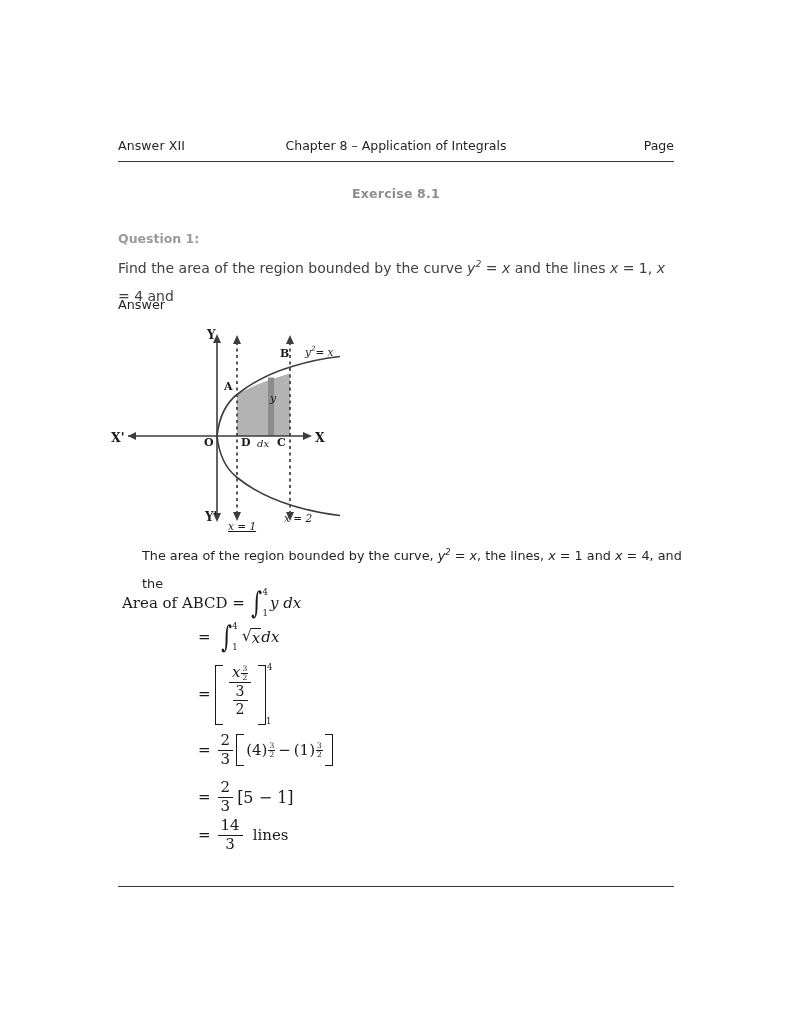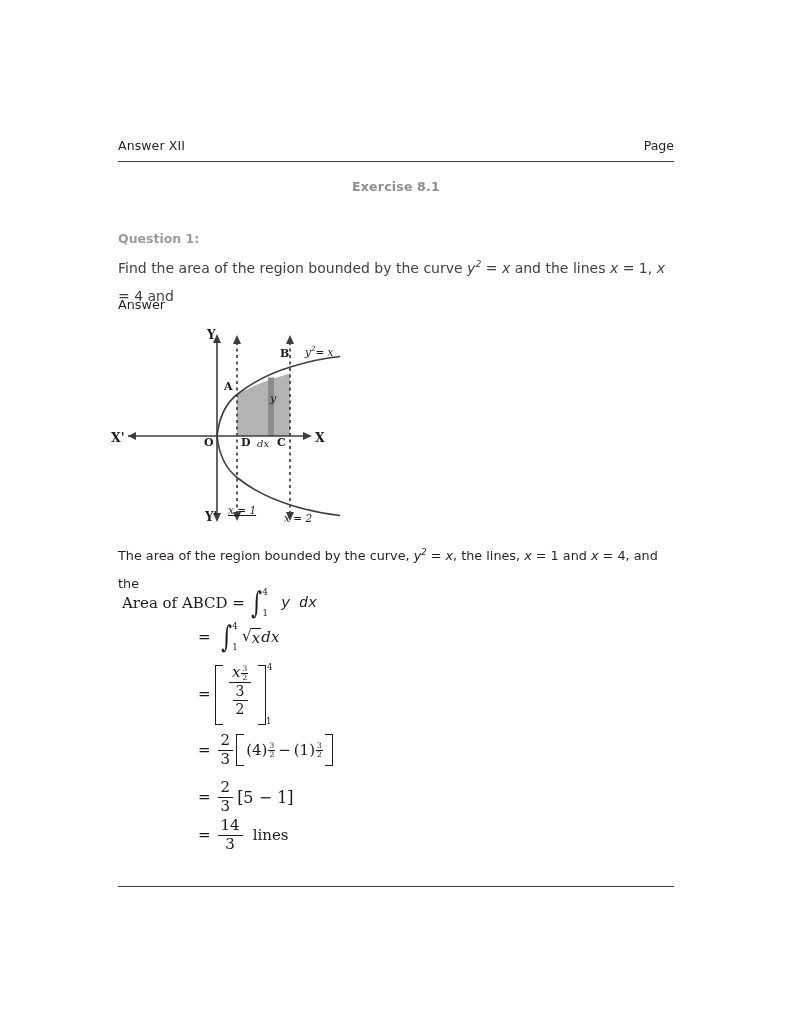--- a/index.html
+++ b/index.html
@@ -52,21 +52,21 @@
     top: 161px;
     width: 556px;
     height: 0;
     border-top: 1.4px solid #3a3a3a;
   }
 
   
   .exercise-title {
     position: absolute;
     left: 118px;
-    top: 179px;
+    top: 186px;
     width: 556px;
     text-align: center;
     font-size: 12.5px;
     font-weight: bold;
     color: #8e8e8e;
     letter-spacing: .2px;
   }
 
   
   .question-label {
@@ -113,21 +113,21 @@
   }
 
   
   .para {
     position: absolute;
     left: 118px;
     width: 562px;
     font-size: 12.8px;
     line-height: 28px;
   }
-  .para.p1 { top: 538px; }
+  .para.p1 { top: 538px; margin-left: 24px; }
   .para.p2 { top: 562px; }
 
   
   .math {
     position: absolute;
     font-family: "DejaVu Serif", serif;
     color: #1a1a1a;
     font-size: 15px;
   }
   .mrow { display: flex; align-items: center; }
@@ -230,20 +230,21 @@
     color: #231f20;
   }
 </style>
 </head>
 <body>
 
 <div class="page">
 
   <div class="header">
     <span class="h-left">Answer XII</span>
+    <span class="h-center">Chapter 8 – Application of Integrals</span>
     <span class="h-right">Page</span>
   </div>
   <div class="header-rule"></div>
 
   <div class="exercise-title">Exercise 8.1</div>
 
   <div class="question-label">Question 1:</div>
 
   <div class="qtext l1">
     <span>Find the area of the region bounded by the curve </span><i class="mv">y</i><sup class="ex">2</sup><span> = </span><i class="mv">x</i><span> and the lines </span><i class="mv">x</i><span> = 1, </span><i class="mv">x</i><span> = 4 and</span>
@@ -293,38 +294,38 @@
     <span class="fig-label" style="left:104px; top:116px; font-size:11px; font-weight:bold;">O</span>
     <span class="fig-label" style="left:124px; top:60px; font-size:11px; font-weight:bold;">A</span>
     <span class="fig-label" style="left:180px; top:27px; font-size:11px; font-weight:bold;">B</span>
     <span class="fig-label" style="left:177px; top:116px; font-size:11px; font-weight:bold;">C</span>
     <span class="fig-label" style="left:141px; top:116px; font-size:11px; font-weight:bold;">D</span>
     <span class="fig-label" style="left:157px; top:118px; font-size:10px; font-style:italic;">dx</span>
     <span class="fig-label" style="left:170px; top:72px; font-size:11px; font-style:italic;">y</span>
 
     <span class="fig-label" style="left:205px; top:24px; font-size:10.5px; font-style:italic;"><span>y</span><sup style="font-size:0.68em;">2</sup><span>= x</span></span>
 
-    <span class="fig-label" style="left:128px; top:184px; font-size:10.5px; font-style:italic;text-decoration:underline;">x = 1</span>
+    <span class="fig-label" style="left:128px; top:200px; font-size:10.5px; font-style:italic;text-decoration:underline;">x = 1</span>
     <span class="fig-label" style="left:184px; top:192px; font-size:10.5px; font-style:italic;">x = 2</span>
   </div>
 
   <div class="para p1">
     <span>The area of the region bounded by the curve, </span><i class="mv">y</i><sup class="ex">2</sup><span> = </span><i class="mv">x</i><span>, the lines, </span><i class="mv">x</i><span> = 1 and </span><i class="mv">x</i><span> = 4, and the</span>
   </div>
 
   <div class="math mrow" style="left:122px; top:590px;">
     <span>Area of ABCD =</span>
     <span class="intg">
       <span class="sym">∫</span>
       <span class="lim">
         <span class="up">4</span>
         <span class="lo">1</span>
       </span>
     </span>
-    <i class="mv" style="margin-left:11px;font-family:Liberation Mono, monospace;">y dx</i>
+    <i class="mv" style="margin-left:0;">y dx</i>
   </div>
 
   <div class="math mrow" style="left:196px; top:624px;">
     <span class="eqsign">=</span>
     <span class="intg">
       <span class="sym">∫</span>
       <span class="lim">
         <span class="up">4</span>
         <span class="lo">1</span>
       </span>

